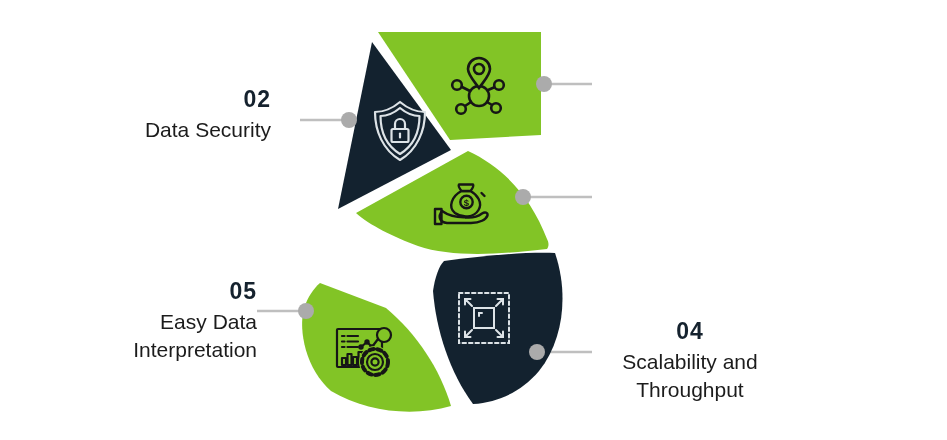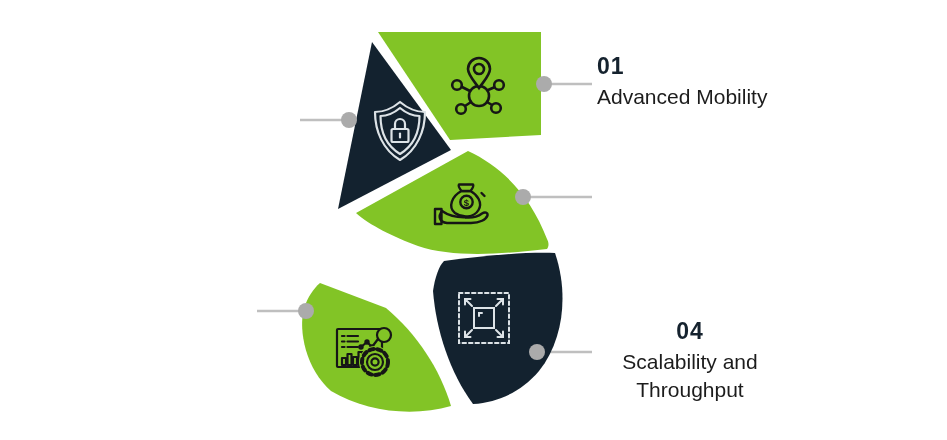--- a/index.html
+++ b/index.html
@@ -115,26 +115,30 @@
       <circle cx="4" cy="-10" r="1.6"></circle>
       <circle cx="9" cy="-5" r="1.6"></circle>
       <circle cx="21" cy="-17" r="7" fill="var(--green,#82C426)"></circle>
       <circle cx="12" cy="10" r="16" fill="var(--green,#82C426)" stroke="none"></circle>
       <circle cx="12" cy="10" r="13" stroke-width="4" stroke-dasharray="4.3 3.6"></circle>
       <circle cx="12" cy="10" r="8"></circle>
       <circle cx="12" cy="10" r="3.6"></circle>
     </g>
   </svg>
 
-  <div class="label-block pos-01">
-    <span class="num">01</span>
-    <span class="txt">Advanced Mobility</span>
+
+  <div class="label-block pos-02">
+    <span class="num">02</span>
+    <span class="txt">Data Security</span>
   </div>
-
 
 
   <div class="label-block pos-04">
     <span class="num">04</span>
     <span class="txt">Scalability and Throughput</span>
   </div>
 
+  <div class="label-block pos-05">
+    <span class="num">05</span>
+    <span class="txt">Easy Data Interpretation</span>
+  </div>
 
 </div>
 
 </body></html>

